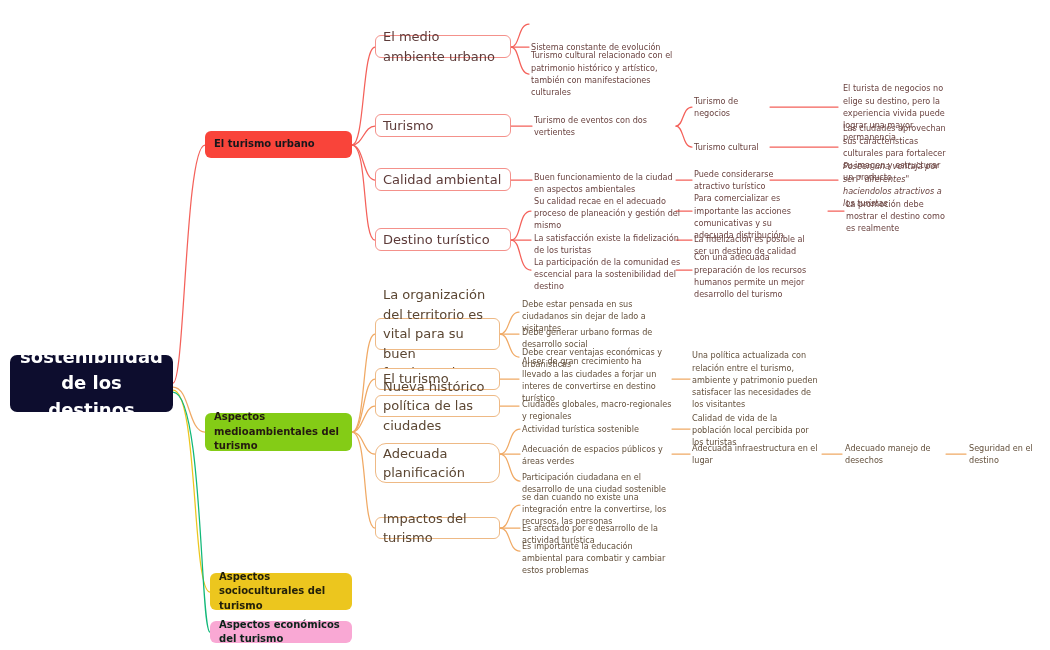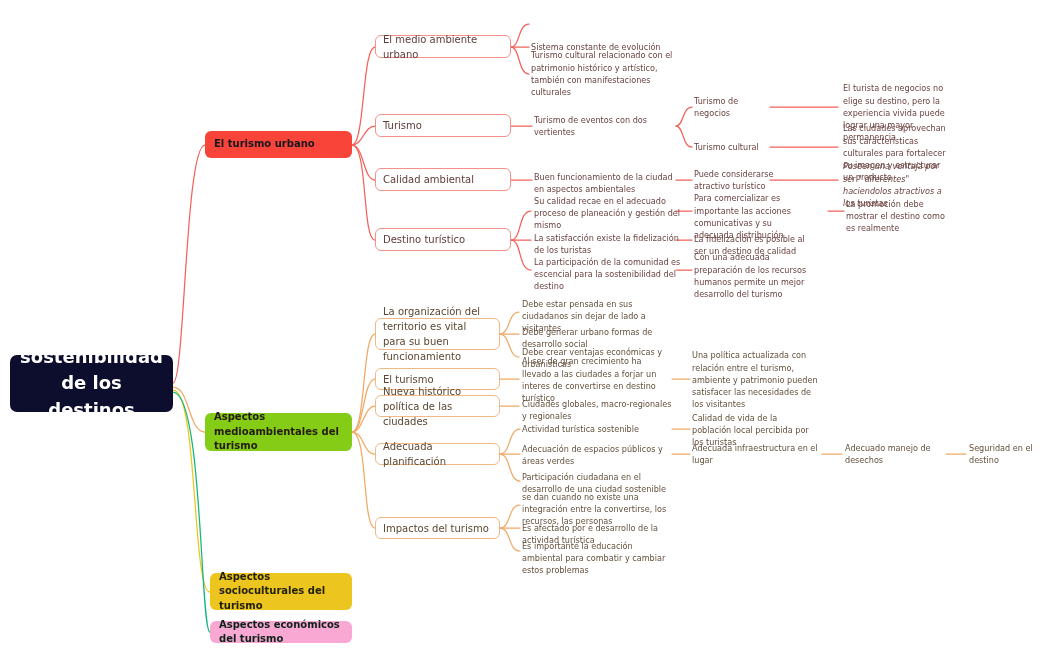--- a/index.html
+++ b/index.html
@@ -25,21 +25,21 @@
     color:#1d1d1d;line-height:1.45;display:flex;align-items:center;
   }
   .l1.red{background:#f9443a;color:#17171b;}
   .l1.orange{background:#84cc16;color:#241a10;}
   .l1.yellow{background:#ecc61e;color:#23200a;}
   .l1.green{background:#f9a8d4;color:#0b2219;}
 
   
   .l2{
     background:#ffffff;border-radius:6px;padding:5px 7px;
-    font-size:10px;line-height:1.5;display:flex;align-items:center;
+    font-size:13px;line-height:1.5;display:flex;align-items:center;
   }
   .l2.red{border:1px solid #f4918b;color:#5d3b39;}
   .l2.orange{border:1px solid #eeb985;color:#5b4632;}
 
   
   .leaf{font-size:8.1px;line-height:1.52;display:flex;align-items:center;}
   .leaf.red{color:#6a4340;}
   .leaf.orange{color:#63503c;}
 </style>
 </head>
@@ -167,21 +167,21 @@
   <div class="node leaf red" style="left:694px;top:257px;width:118px;height:38px;">Con una adecuada preparación de los recursos humanos permite un mejor desarrollo del turismo</div>
 
   <div class="node leaf red" style="left:846px;top:203px;width:108px;height:26px;">La promoción debe mostrar el destino como es realmente</div>
 
   <div class="node l2 orange" style="left:375px;top:318px;width:125px;height:32px;">La organización del territorio es vital para su buen funcionamiento</div>
 
   <div class="node l2 orange" style="left:375px;top:368px;width:125px;height:22px;">El turismo</div>
 
   <div class="node l2 orange" style="left:375px;top:395px;width:125px;height:22px;">Nueva histórico política de las ciudades</div>
 
-  <div class="node l2 orange" style="left:375px;top:443px;width:125px;height:22px;">Adecuada planificación</div>
+  <div class="node l2 orange" style="left:375px;top:443px;width:125px;height:40px;border-radius:11px;">Adecuada planificación</div>
 
   <div class="node l2 orange" style="left:375px;top:517px;width:125px;height:22px;">Impactos del turismo</div>
 
   <div class="node leaf orange" style="left:522px;top:303px;width:150px;height:26px;">Debe estar pensada en sus ciudadanos sin dejar de lado a visitantes</div>
 
   <div class="node leaf orange" style="left:522px;top:325px;width:150px;height:26px;">Debe generar urbano formas de desarrollo social</div>
 
   <div class="node leaf orange" style="left:522px;top:351px;width:152px;height:14px;">Debe crear ventajas económicas y urbanisticas</div>
 
   <div class="node leaf orange" style="left:522px;top:361px;width:150px;height:38px;">Al ser de gran crecimiento ha llevado a las ciudades a forjar un interes de convertirse en destino turístico</div>

